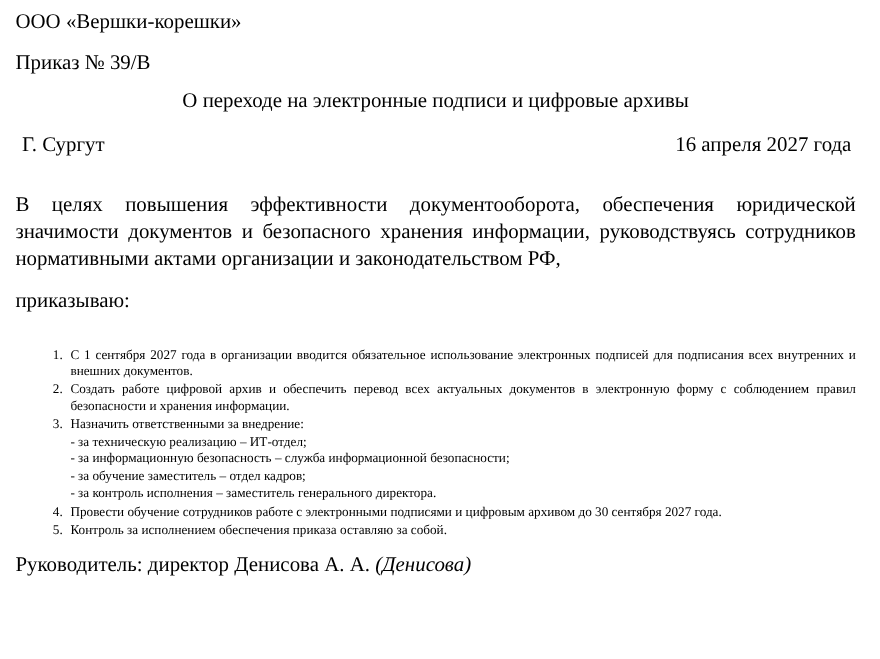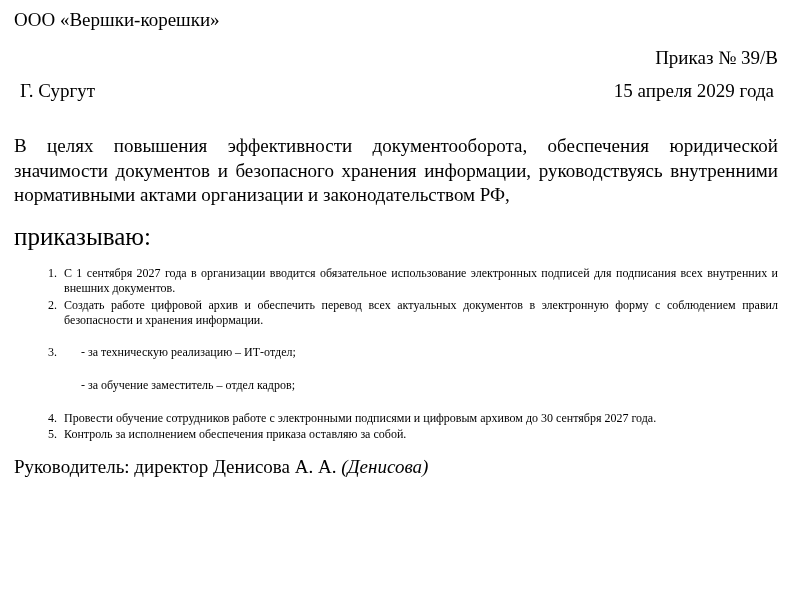--- a/index.html
+++ b/index.html
@@ -20,21 +20,21 @@
     height: 521px;
     padding: 8px 22px 4px 14px;
     position: relative;
   }
   .org-name {
     font-size: 19px;
     line-height: 1.25;
     margin-bottom: 14px;
   }
   .doc-title {
-    text-align: right;
+    text-align: left;
     font-size: 19px;
     line-height: 1.3;
     margin-bottom: 10px;
   }
   .doc-subject {
     text-align: center;
     font-size: 19px;
     line-height: 1.3;
     margin-bottom: 16px;
   }
@@ -46,83 +46,87 @@
     margin-bottom: 32px;
     padding: 0 4px 0 6px;
   }
   .preamble {
     font-size: 19px;
     line-height: 1.28;
     text-align: justify;
     margin-bottom: 14px;
   }
   .order-word {
-    font-size: 25px;
+    font-size: 19px;
     line-height: 1.3;
-    margin-bottom: 12px;
+    margin-bottom: 28px;
   }
   ol.items {
     margin: 0 0 0 0;
     padding-left: 46px;
     font-size: 12px;
     line-height: 1.28;
   }
   ol.items > li {
     margin-bottom: 1px;
     text-align: justify;
     padding-left: 4px;
   }
   .subitems {
     list-style: none;
     margin: 0;
     padding: 0;
   }
   .subitems li {
-    margin: 17px;
+    margin: 0;
     line-height: 1.32;
   }
   .signature {
     font-size: 19px;
     margin-top: 12px;
     line-height: 1.3;
   }
   .sig-scan {
     font-style: italic;
   }
 </style>
 </head>
 <body>
 
 <div class="page">
 
   <div class="org-name">ООО «Вершки-корешки»</div>
 
   <div class="doc-title">Приказ № 39/В</div>
 
+  <div class="doc-subject">О переходе на электронные подписи и цифровые архивы</div>
 
   <div class="meta-row">
     <span>Г. Сургут</span>
-    <span>15 апреля 2029 года</span>
+    <span>16 апреля 2027 года</span>
   </div>
 
-  <div class="preamble">В целях повышения эффективности документооборота, обеспечения юридической значимости документов и безопасного хранения информации, руководствуясь внутренними нормативными актами организации и законодательством РФ,</div>
+  <div class="preamble">В целях повышения эффективности документооборота, обеспечения юридической значимости документов и безопасного хранения информации, руководствуясь сотрудников нормативными актами организации и законодательством РФ,</div>
 
   <div class="order-word">приказываю:</div>
 
   <ol class="items">
     <li>
       <span>С 1 сентября 2027 года в организации вводится обязательное использование электронных подписей для подписания всех внутренних и внешних документов.</span>
     </li>
     <li>
       <span>Создать работе цифровой архив и обеспечить перевод всех актуальных документов в электронную форму с соблюдением правил безопасности и хранения информации.</span>
     </li>
     <li>
+      <span>Назначить ответственными за внедрение:</span>
       <ul class="subitems">
         <li>- за техническую реализацию – ИТ-отдел;</li>
+        <li>- за информационную безопасность – служба информационной безопасности;</li>
         <li>- за обучение заместитель – отдел кадров;</li>
+        <li>- за контроль исполнения – заместитель генерального директора.</li>
       </ul>
     </li>
     <li>
       <span>Провести обучение сотрудников работе с электронными подписями и цифровым архивом до 30 сентября 2027 года.</span>
     </li>
     <li>
       <span>Контроль за исполнением обеспечения приказа оставляю за собой.</span>
     </li>
   </ol>
 

